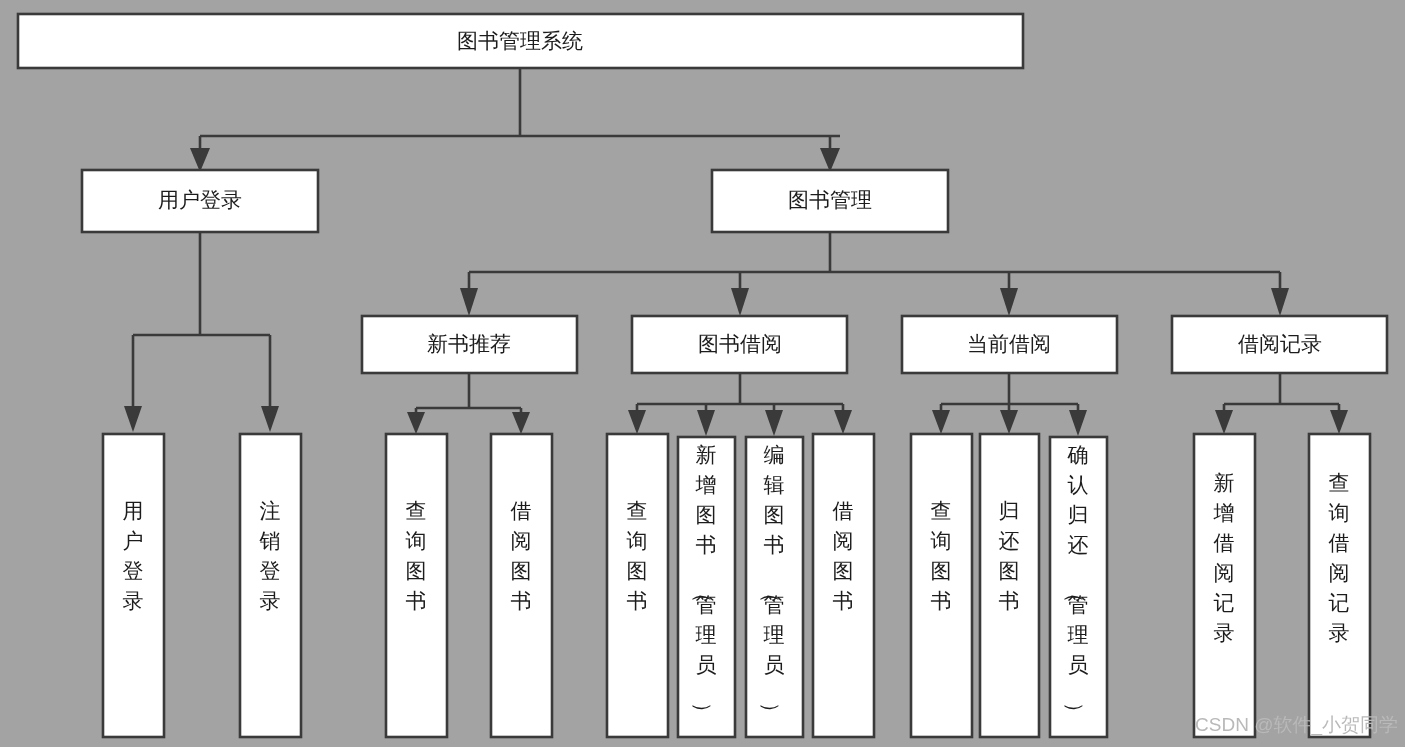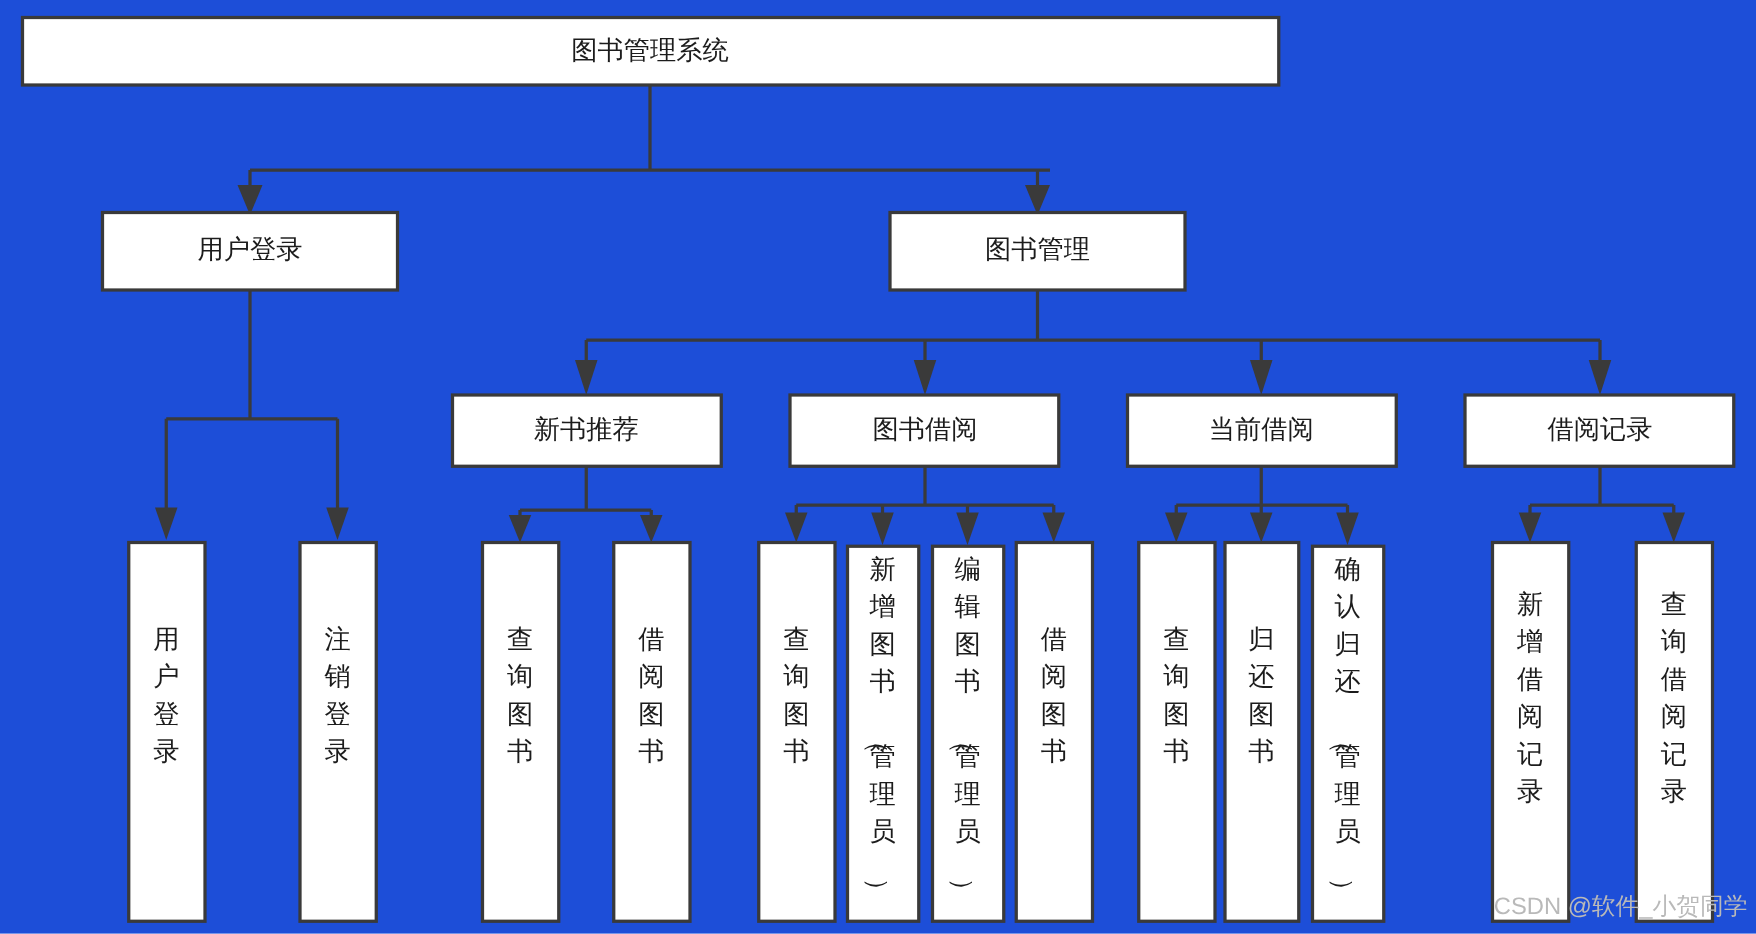--- a/index.html
+++ b/index.html
@@ -8,21 +8,21 @@
     padding: 0;
     background: #ffffff;
   }
   body {
     font-family: "Liberation Sans", "DejaVu Sans", sans-serif;
   }
   #diagram-root {
     position: relative;
     width: 1405px;
     height: 747px;
-    background: #1d4ed8;
+    background: #a3a3a3;
     overflow: hidden;
   }
   svg.diagram-canvas {
     position: absolute;
     left: 0;
     top: 0;
     width: 1405px;
     height: 747px;
     display: block;
   }

